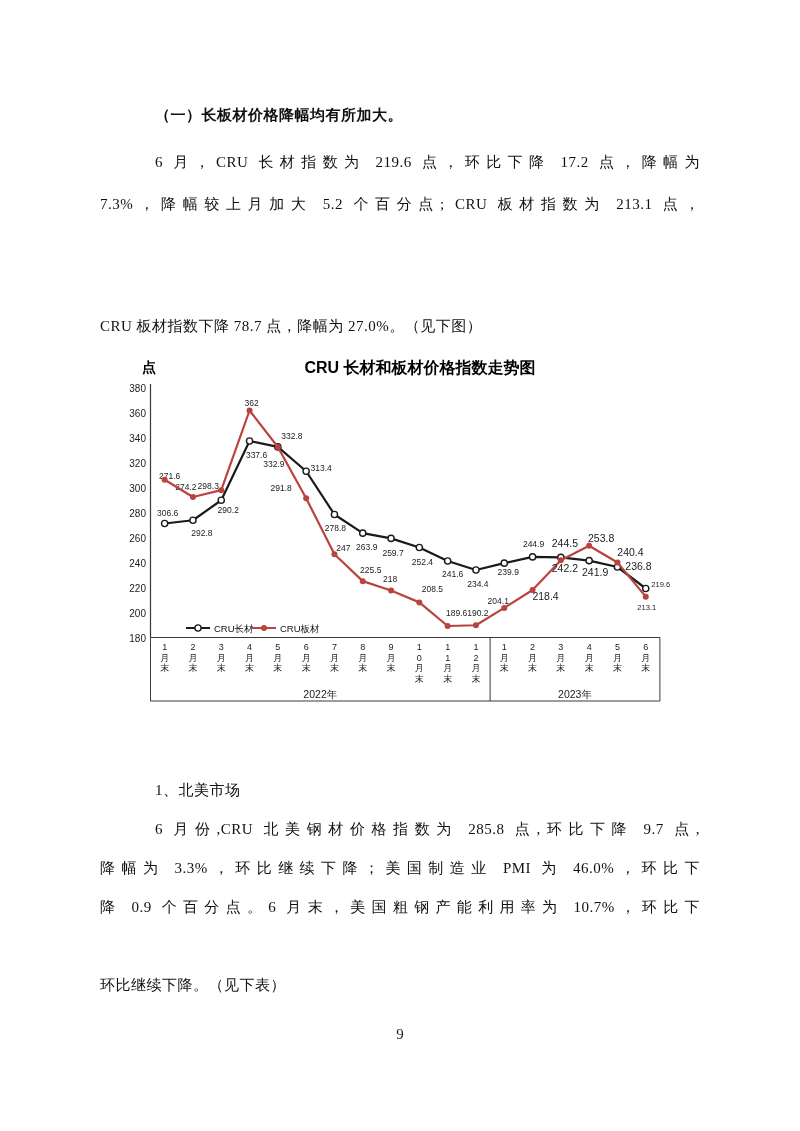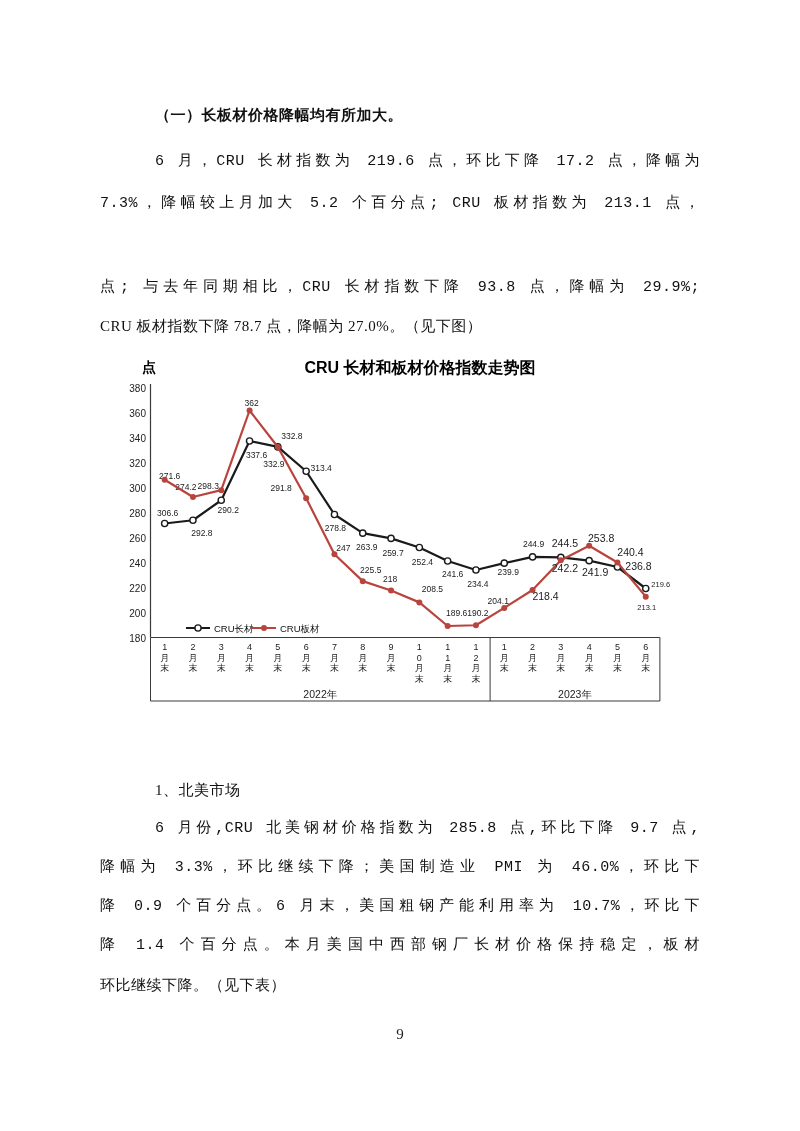--- a/index.html
+++ b/index.html
@@ -10,41 +10,39 @@
   }
   .page{position:absolute;left:0;top:0;width:800px;height:1131px;}
   .tline{
     position:absolute;left:100px;width:600px;
     font-size:15px;line-height:28px;letter-spacing:0.5px;white-space:nowrap;
   }
   .tline.just{
     white-space:normal;
     text-align:justify;
     text-align-last:justify;
-    font-family:Liberation Mono, monospace;
   }
   .tline.indent{text-indent:55px;}
   .tline.bold{font-weight:bold;}
   .chart-figure{position:absolute;left:0;top:0;width:800px;height:1131px;pointer-events:none;}
   .chart-figure svg{position:absolute;left:0;top:0;}
   .page-num{
     position:absolute;left:0;top:1026px;width:800px;text-align:center;
     font-size:15px;color:#222;
   }
 </style>
 </head>
 <body>
 
 <div class="page">
 
   <div class="tline bold indent" style="top:101px">（一）长板材价格降幅均有所加大。</div>
 
   <div class="tline just indent" style="top:148px">6 月，CRU 长材指数为 219.6 点，环比下降 17.2 点，降幅为</div>
   <div class="tline just" style="top:190px">7.3%，降幅较上月加大 5.2 个百分点; CRU 板材指数为 213.1 点，</div>
-  <div class="tline just" style="top:274px">点; 与去年同期相比，CRU 长材指数下降 93.8 点，降幅为 29.9%;</div>
   <div class="tline" style="top:312px">CRU 板材指数下降 78.7 点，降幅为 27.0%。（见下图）</div>
 
   <div class="chart-figure">
     <svg id="chart-svg" width="800" height="1131" viewBox="0 0 800 1131" xmlns="http://www.w3.org/2000/svg">
         <text x="420" y="373" text-anchor="middle" font-family="&quot;Liberation Sans&quot;,&quot;DejaVu Sans&quot;,sans-serif" font-size="16" font-weight="bold" fill="#000">CRU 长材和板材价格指数走势图</text>
         <text x="149" y="372" text-anchor="middle" font-family="&quot;Liberation Sans&quot;,&quot;DejaVu Sans&quot;,sans-serif" font-size="14" font-weight="bold" fill="#000">点</text>
         <line x1="150.5" y1="384" x2="150.5" y2="637.5" stroke="#3a3a3a" stroke-width="1.2"></line>
         <text x="146" y="391.5" text-anchor="end" font-family="&quot;Liberation Sans&quot;,&quot;DejaVu Sans&quot;,sans-serif" font-size="10" fill="#222">380</text>
         <text x="146" y="416.5" text-anchor="end" font-family="&quot;Liberation Sans&quot;,&quot;DejaVu Sans&quot;,sans-serif" font-size="10" fill="#222">360</text>
         <text x="146" y="441.5" text-anchor="end" font-family="&quot;Liberation Sans&quot;,&quot;DejaVu Sans&quot;,sans-serif" font-size="10" fill="#222">340</text>
@@ -162,17 +160,16 @@
         <circle cx="264" cy="628" r="3" fill="#b9443e"></circle>
         <text x="280" y="631.5" font-family="&quot;Liberation Sans&quot;,&quot;DejaVu Sans&quot;,sans-serif" font-size="9.5" fill="#111">CRU板材</text>
       </svg>
   </div>
 
   <div class="tline indent" style="top:776px">1、北美市场</div>
 
   <div class="tline just indent" style="top:815px">6 月份,CRU 北美钢材价格指数为 285.8 点,环比下降 9.7 点,</div>
   <div class="tline just" style="top:854px">降幅为 3.3%，环比继续下降；美国制造业 PMI 为 46.0%，环比下</div>
   <div class="tline just" style="top:893px">降 0.9 个百分点。6 月末，美国粗钢产能利用率为 10.7%，环比下</div>
-  <div class="tline just" style="top:932px">降 1.4 个百分点。本月美国中西部钢厂长材价格保持稳定，板材</div>
   <div class="tline" style="top:971px">环比继续下降。（见下表）</div>
 
   <div class="page-num">9</div>
 </div>
 
 </body></html>

